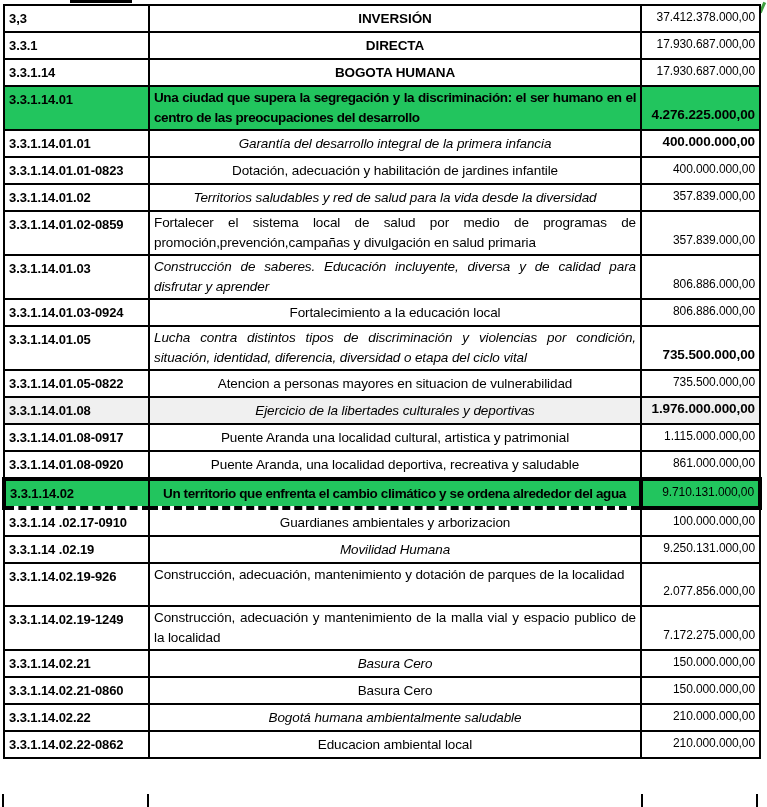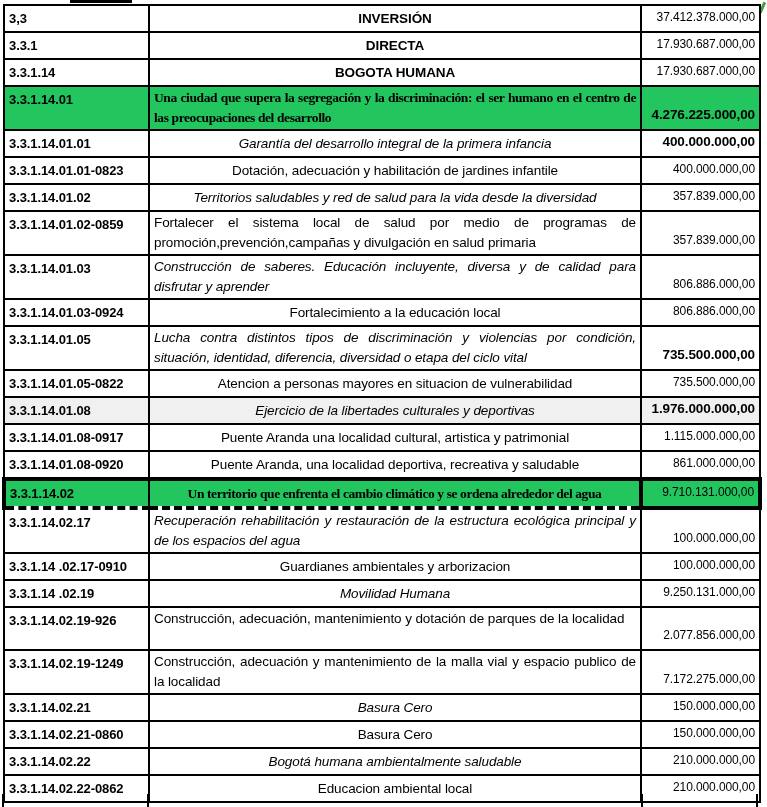--- a/index.html
+++ b/index.html
@@ -67,21 +67,21 @@
   tr.two td.desc { text-align: justify; vertical-align: top; padding-top: 1px; }
   td.amount {
     text-align: right;
     vertical-align: bottom;
     white-space: nowrap;
     font-size: 12px;
     padding-bottom: 4px;
   }
   
   tr.lv-total td.desc   { font-weight: bold; }
-  tr.lv-axis td.desc    { font-weight: bold; letter-spacing: -0.4px; font-family: Liberation Serif, serif; }
+  tr.lv-axis td.desc    { font-weight: bold; letter-spacing: -0.4px; }
   tr.lv-program td.desc { font-weight: normal; font-style: italic; }
   tr.lv-project td.desc { font-weight: normal; }
   tr.amt-bold td.amount { font-weight: bold; font-size: 13.5px; }
   
   tr.bg-gray td      { background: #22c55e; }
   tr.bg-lightgray td { background: #f0f0f0; }
   
   tr.thick td { border-top: 4px solid #000000; }
   tr.thick td.code { border-left: 4px solid #000000; border-bottom: 4px dashed #000000; }
   tr.thick td.desc { border-bottom: 4px dashed #000000; }
@@ -186,25 +186,20 @@
         <tr class="one lv-project">
           <td class="code">3.3.1.14.01.08-0920</td>
           <td class="desc">Puente Aranda, una localidad deportiva, recreativa y saludable</td>
           <td class="amount">861.000.000,00</td>
         </tr>
         <tr class="one lv-axis bg-gray thick">
           <td class="code">3.3.1.14.02</td>
           <td class="desc">Un territorio que enfrenta el cambio climático y se ordena alrededor del agua</td>
           <td class="amount">9.710.131.000,00</td>
         </tr>
-        <tr class="two lv-program">
-          <td class="code">3.3.1.14.02.17</td>
-          <td class="desc">Recuperación rehabilitación y restauración de la estructura ecológica principal y de los espacios del agua</td>
-          <td class="amount">100.000.000,00</td>
-        </tr>
         <tr class="one lv-project">
           <td class="code">3.3.1.14 .02.17-0910</td>
           <td class="desc">Guardianes ambientales y arborizacion</td>
           <td class="amount">100.000.000,00</td>
         </tr>
         <tr class="one lv-program">
           <td class="code">3.3.1.14 .02.19</td>
           <td class="desc">Movilidad Humana</td>
           <td class="amount">9.250.131.000,00</td>
         </tr>

